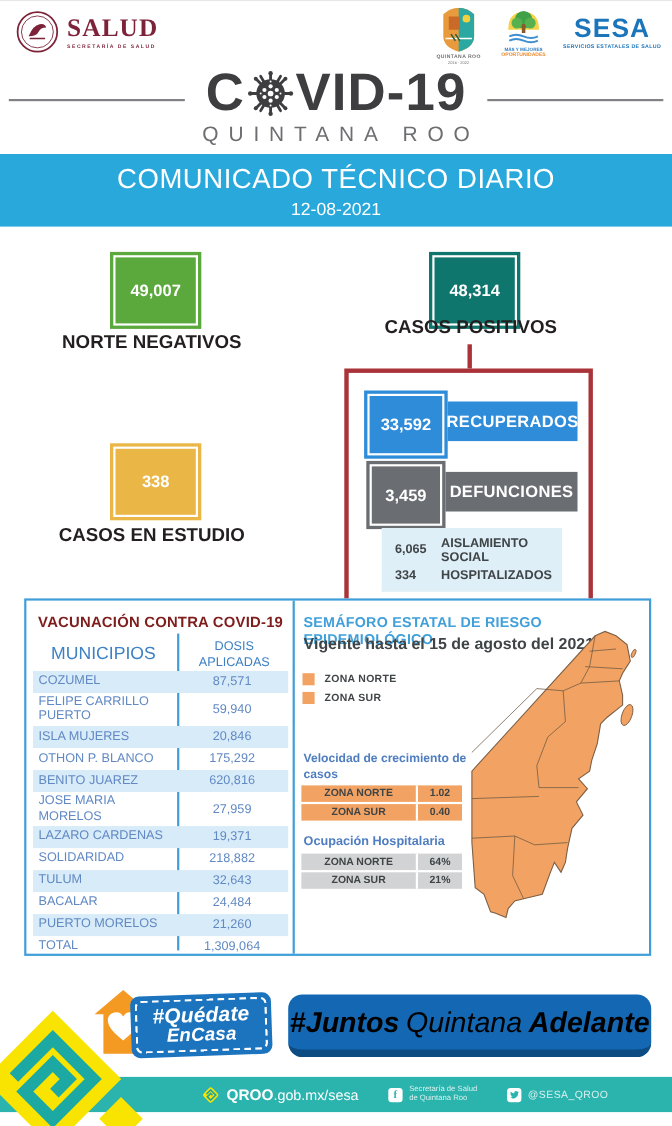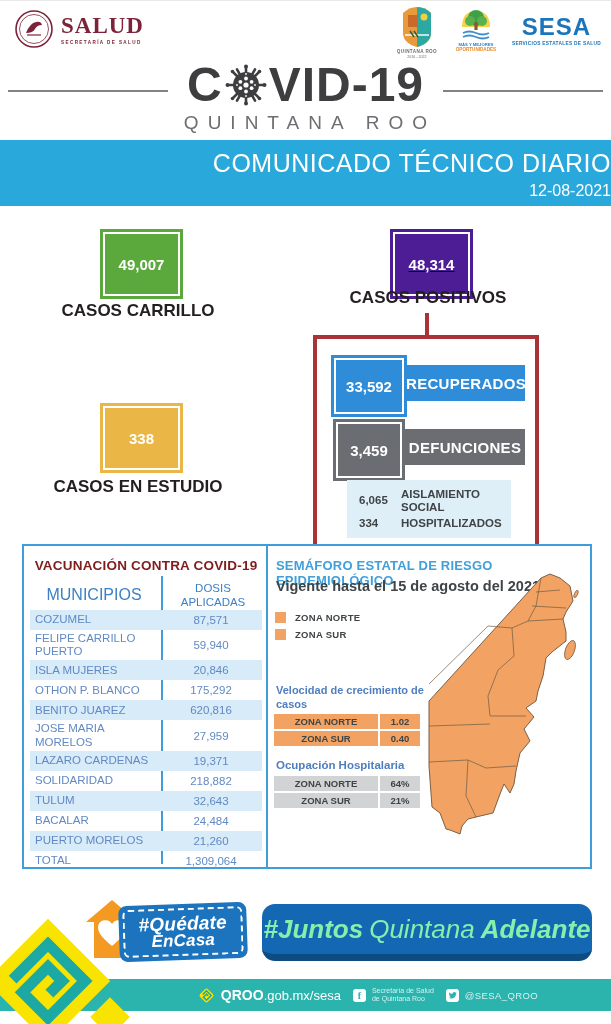--- a/index.html
+++ b/index.html
@@ -23,21 +23,21 @@
   
   .hline{position:absolute;top:89px;border-top:2px solid #808285;width:160px;}
   .hline.l{left:8px;} .hline.r{right:8px;}
   .covid{position:absolute;left:0;right:0;top:56px;display:flex;justify-content:center;
          align-items:center;font-size:48px;font-weight:bold;color:#3E3D40;letter-spacing:1px;}
   .covid svg{margin:0 1px;}
   .region{position:absolute;left:0;right:0;top:111px;text-align:center;font-size:19px;
           color:#6D6E71;letter-spacing:9px;text-indent:9px;}
   
   .banner{position:absolute;left:0;top:139px;width:611px;height:66px;background:#29A8DB;
-          color:#fff;text-align:right;}
+          color:#fff;text-align:center;}
   .banner .t{font-size:25px;margin-top:9px;letter-spacing:.5px;}
   .banner .d{font-size:16px;margin-top:4px;}
   
   .statbox{position:absolute;padding:3px;}
   .statbox .inner{border:2px solid #fff;height:100%;box-sizing:border-box;display:flex;
                   align-items:center;justify-content:center;color:#fff;font-weight:bold;font-size:15px;}
   .statlabel{position:absolute;text-align:center;font-weight:bold;font-size:17px;color:#231F20;}
   .connector{position:absolute;left:425px;top:312px;width:4px;height:23px;background:#A93338;}
   .redpanel{position:absolute;left:313px;top:334px;width:218px;height:215px;
             border:4px solid #A93338;background:#fff;box-sizing:content-box;}
@@ -86,26 +86,26 @@
   
   .house{position:absolute;left:84px;top:897px;}
   .quedate{position:absolute;left:119px;top:903px;width:128px;height:56px;background:#1C73BE;
            border-radius:8px;transform:rotate(-2deg);display:flex;align-items:center;justify-content:center;}
   .quedate .dash{position:absolute;inset:4px;border:2px dashed #fff;border-radius:6px;}
   .quedate .txt{color:#fff;font-weight:bold;font-style:italic;text-align:center;line-height:.95;
                 font-size:19px;letter-spacing:.2px;}
   .quedate .txt .s2{font-size:17px;}
   .juntos{position:absolute;left:262px;top:903px;width:330px;height:50px;background:#1467B2;
           border-radius:13px;border-bottom:7px solid #0D4C83;display:flex;align-items:center;
-          justify-content:center;gap:6px;color:#86efac;font-style:italic;font-size:26px;}
+          justify-content:center;gap:6px;color:#000000;font-style:italic;font-size:26px;}
   .juntos .b{font-weight:bold;}
   
   .footbar{position:absolute;left:0;top:978px;width:611px;height:32px;background:#2BB3AE;}
   .footcontent{position:absolute;left:140px;right:15px;top:0;height:100%;display:flex;
-               align-items:center;justify-content:center;gap:12px;}
+               align-items:center;justify-content:center;gap:27px;}
   .fitem{display:flex;align-items:center;gap:6px;}
   .site{color:#fff;font-size:13px;}
   .site .b{font-weight:bold;font-size:14px;}
   .socialtxt{color:#D8F1EE;font-size:7px;line-height:1.2;}
   .handle{color:#D8F1EE;font-size:9.5px;letter-spacing:.4px;}
   .iconsq{width:13px;height:13px;background:#fff;border-radius:3px;display:flex;align-items:center;
           justify-content:center;color:#2BB3AE;font-weight:bold;font-size:10px;font-family:"Liberation Serif",serif;}
   .cornerlogo{position:absolute;left:-10px;top:896px;z-index:6;}
 </style>
 </head>
@@ -206,23 +206,23 @@
   <div class="region">QUINTANA ROO</div>
 
   <div class="banner">
     <div class="t">COMUNICADO TÉCNICO DIARIO</div>
     <div class="d">12-08-2021</div>
   </div>
 
   <div class="statbox" style="left:100px;top:228px;width:77px;height:64px;background:#5BA83C;">
     <div class="inner">49,007</div>
   </div>
-  <div class="statlabel" style="left:38px;top:300px;width:200px;">CASOS CARRILLO</div>
-
-  <div class="statbox" style="left:390px;top:228px;width:77px;height:64px;background:#4c1d95;text-decoration:underline;">
+  <div class="statlabel" style="left:38px;top:300px;width:200px;">NORTE NEGATIVOS</div>
+
+  <div class="statbox" style="left:390px;top:228px;width:77px;height:64px;background:#0f766e;">
     <div class="inner">48,314</div>
   </div>
   <div class="statlabel" style="left:328px;top:287px;width:200px;">CASOS POSITIVOS</div>
 
   <div class="connector"></div>
 
   <div class="redpanel">
     <div class="numbox" style="left:14px;top:16px;width:70px;height:56px;background:#2F8CD9;">
       <div class="inner">33,592</div>
     </div>

